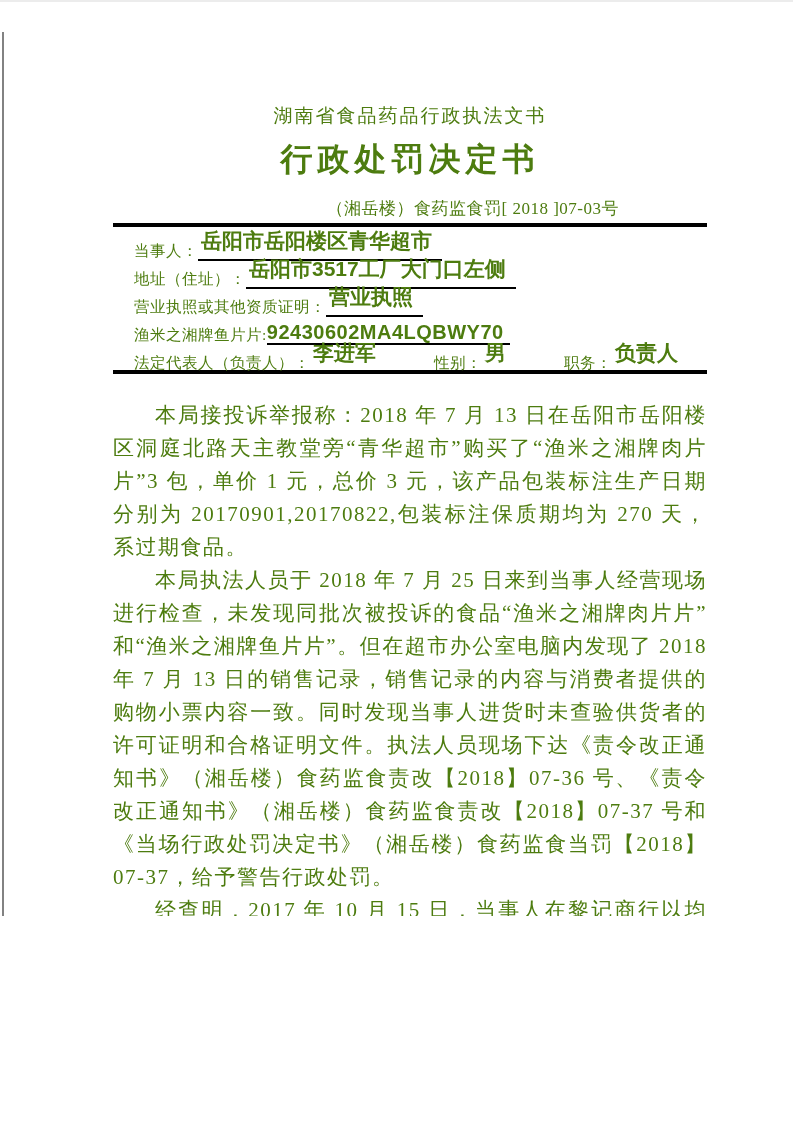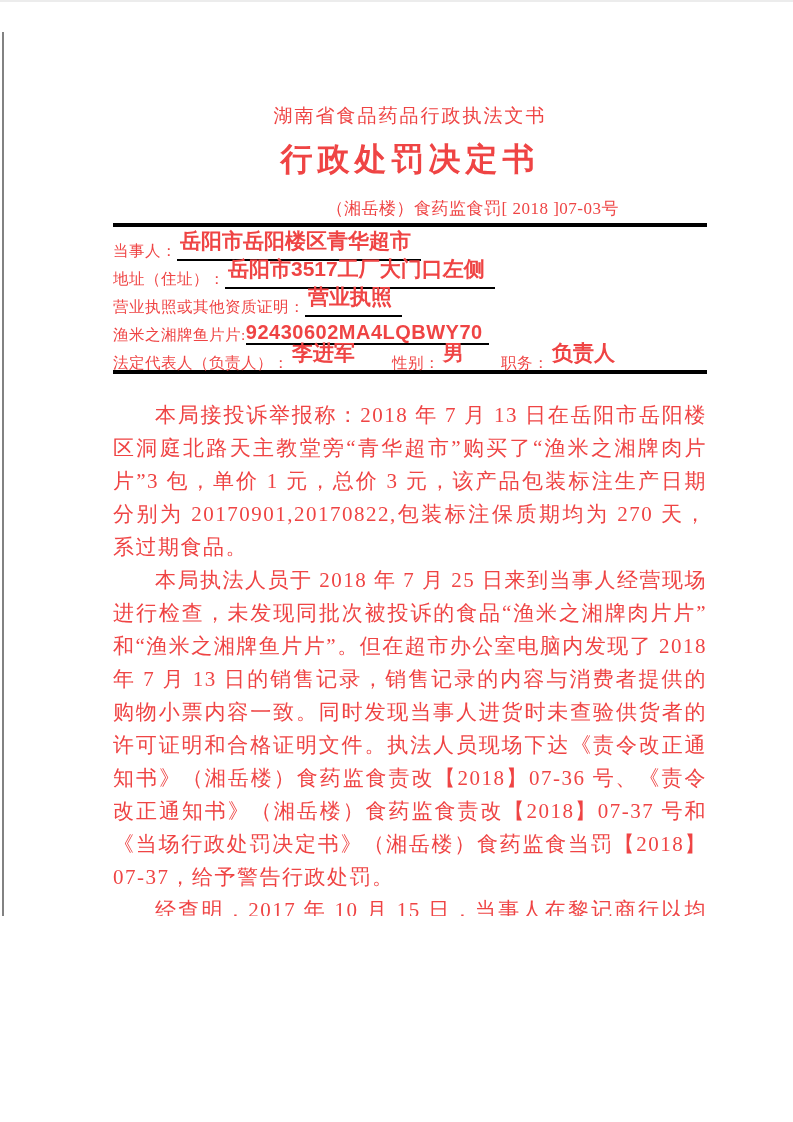--- a/index.html
+++ b/index.html
@@ -3,21 +3,21 @@
 <meta charset="utf-8">
 <style>
   * { margin: 0; padding: 0; box-sizing: border-box; }
   html, body { background: #ffffff; }
   .page {
     position: relative;
     width: 793px;
     height: 916px;
     background: #ffffff;
     overflow: hidden;
-    color: #ef4444;
+    color: #4d7c0f;
     font-family: "Liberation Serif", serif;
     border-top: 2px solid #ececec;
   }
   .scan-edge-left {
     position: absolute;
     left: 2px;
     top: 30px;
     width: 2px;
     height: 985px;
     background: #3f3f3f;
@@ -59,20 +59,21 @@
   .party-row {
     display: flex;
     align-items: flex-end;
     height: 28px;
   }
   .f-label {
     font-size: 15.5px;
     line-height: 21px;
     white-space: nowrap;
     letter-spacing: 0.5px;
+    margin-left: 21px;
   }
   .f-value {
     font-family: "Liberation Sans", sans-serif;
     font-weight: 700;
     font-size: 21px;
     line-height: 22px;
     border-bottom: 2px solid #000;
     padding: 0 10px 7px 3px;
     white-space: nowrap;
   }

